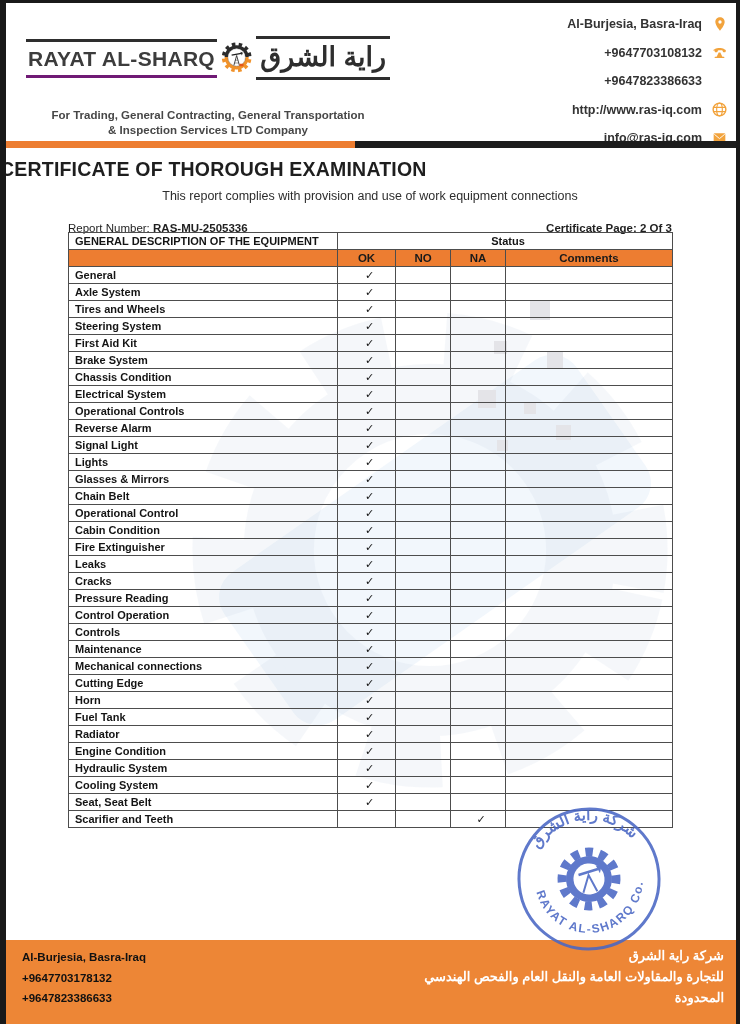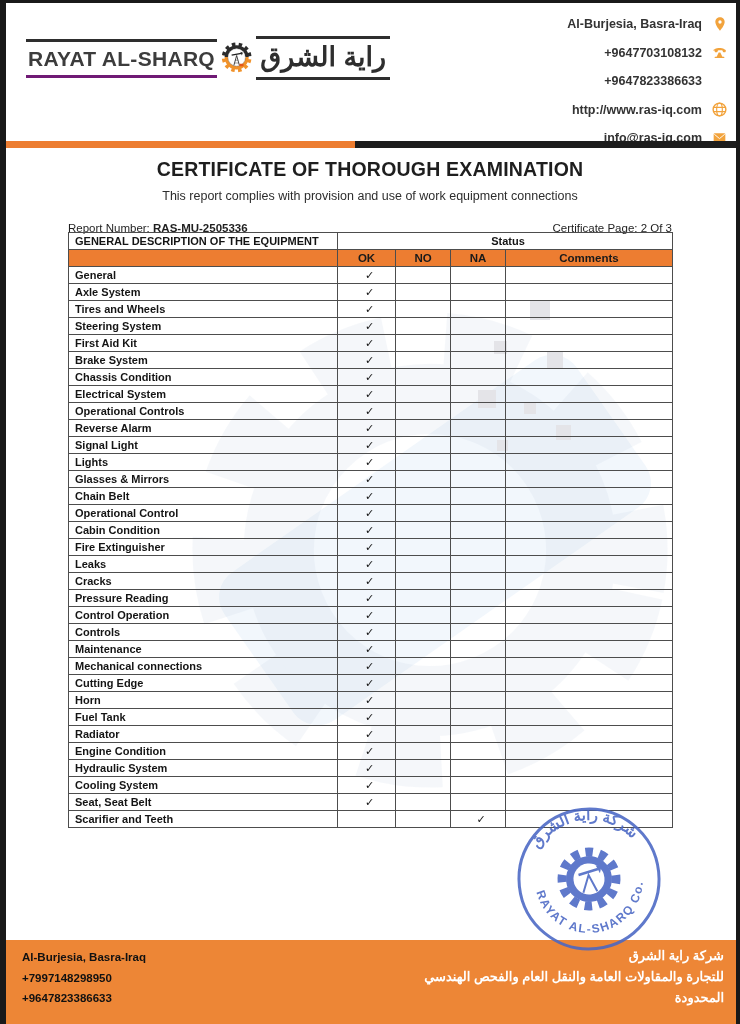--- a/index.html
+++ b/index.html
@@ -22,27 +22,27 @@
   .contact-row { display:flex; align-items:center; justify-content:flex-end; gap:9px; height:28.5px; }
   .contact-text { font-size:12.5px; font-weight:600; color:#333333; }
   .contact-icon { width:17px; height:17px; display:inline-flex; align-items:center; justify-content:center; }
 
   
   .divider { position:absolute; top:141px; left:0; width:100%; height:7px; display:flex; z-index:6; }
   .divider-orange { width:355px; height:100%; background:#ED7D31; }
   .divider-black { flex:1; height:100%; background:#1c1c1c; }
 
   
-  .doc-title { position:absolute; top:158px; left:0; width:100%; text-align:center; font-size:19.5px; font-weight:bold; color:#1e1e1e; letter-spacing:0.2px; z-index:5; }
+  .doc-title { position:absolute; top:158px; left:0; width:100%; text-align:left; font-size:19.5px; font-weight:bold; color:#1e1e1e; letter-spacing:0.2px; z-index:5; }
   .doc-subtitle { position:absolute; top:189px; left:0; width:100%; text-align:center; font-size:12.5px; color:#2d2d2d; z-index:5; }
 
   
   .meta-row { position:absolute; top:222px; left:68px; width:604px; display:flex; justify-content:space-between; font-size:11.5px; color:#1f1f1f; z-index:5;text-align:center; }
   .meta-left .val { font-weight:bold; }
-  .meta-right { font-weight:400; }
+  .meta-right { font-weight:700; }
 
   
   table.exam { position:absolute; top:232px; left:68px; width:604px; border-collapse:collapse; table-layout:fixed; z-index:10; background:transparent; }
   table.exam th, table.exam td { border:1px solid #4d4d4d; padding:0 0 0 6px; font-size:11px; color:#141414; height:17px; line-height:15px; overflow:hidden; white-space:nowrap; }
   th.desc-head { font-size:11.5px; font-weight:bold; text-align:left; height:18px; }
   th.status-head { font-size:12px; font-weight:bold; text-align:center; padding:0; height:18px; }
   tr.col-head th { background:#ED7D31; font-weight:bold; text-align:center; padding:0; font-size:11.5px; color:#1a1a1a; }
   td.row-label { font-weight:bold; }
   td.check-cell { text-align:center; padding:0; font-size:11.5px; color:#222; }
   td.comment-cell { padding:0 4px; }
@@ -102,20 +102,24 @@
         <g stroke="#1f1f1f" fill="none" stroke-width="2.6">
           <path d="M41 80 L50 48 L59 80"></path>
           <path d="M43.5 72 L56.5 72" stroke-width="1.4"></path>
           <path d="M45.5 63 L54.5 63" stroke-width="1.4"></path>
           <path d="M34 47 L65 41" stroke-width="4"></path>
           <path d="M62 36 l8 3 l-3.5 9 z" fill="#1f1f1f" stroke="none"></path>
         </g>
         <rect x="59" y="74" width="13" height="8" rx="1.5" fill="#E2571B"></rect>
       </svg>
       <span class="logo-name-ar">راية الشرق</span>
+    </div>
+    <div class="tagline">
+      <div>For Trading, General Contracting, General Transportation</div>
+      <div>&amp; Inspection Services LTD Company</div>
     </div>
   </div>
 
   <div class="contacts" id="contacts">
       <div class="contact-row">
         <span class="contact-text">Al-Burjesia, Basra-Iraq</span>
         <span class="contact-icon">
           <svg viewBox="0 0 24 24" width="16" height="16">
             <path fill="#F2A33C" d="M12 2C8.1 2 5 5.1 5 9c0 5.2 7 13 7 13s7-7.8 7-13c0-3.9-3.1-7-7-7zm0 9.5A2.5 2.5 0 1 1 12 6.5a2.5 2.5 0 0 1 0 5z"></path>
           </svg>
@@ -449,21 +453,21 @@
         <path d="M-7 13 L0 -4 L7 13"></path>
         <path d="M-10 -5 L10 -9" stroke-width="2.6"></path>
         <path d="M8 -13 l5.5 2 l-2 6.5 z" fill="#4A67C4" stroke="none"></path>
       </g>
     </g>
   </svg>
 
   <div class="footer">
     <div class="footer-left">
       <div>Al-Burjesia, Basra-Iraq</div>
-      <div>+7997148298950</div>
+      <div>+9647703178132</div>
       <div>+9647823386633</div>
     </div>
     <div class="footer-right">
       <div>شركة راية الشرق</div>
       <div>للتجارة والمقاولات العامة والنقل العام والفحص الهندسي</div>
       <div>المحدودة</div>
     </div>
   </div>
 
 </div>

